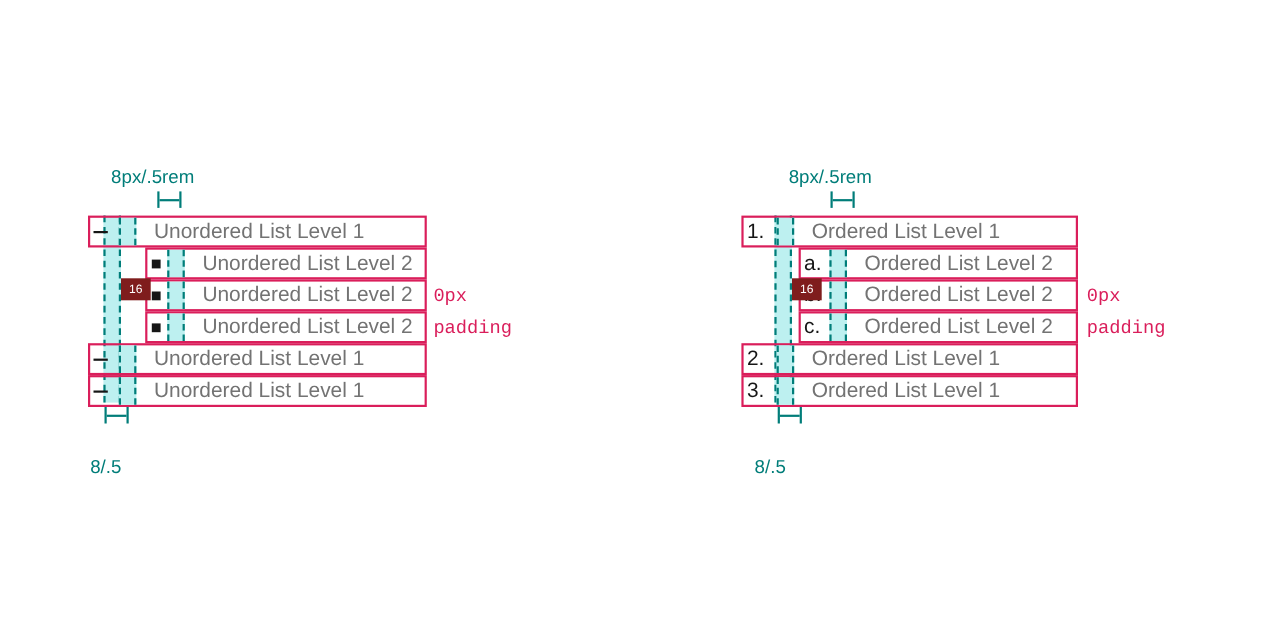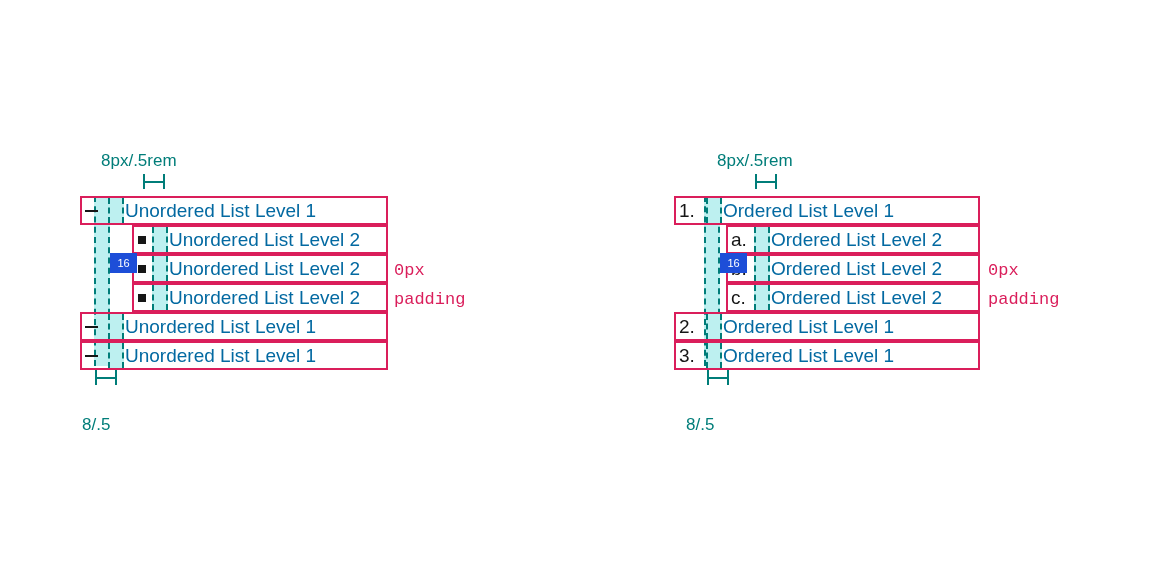--- a/index.html
+++ b/index.html
@@ -119,43 +119,43 @@
     align-self: stretch;
     background: #bdf0f0;
     border-left: 2px dashed #007d79;
     border-right: 2px dashed #007d79;
     box-sizing: border-box;
   }
 
   .row-text {
     font-size: 19px;
     line-height: 1;
-    color: #0369a1;
+    color: #737373;
     white-space: nowrap;
-    padding: 0 5px 0 1px;
+    padding: 0 5px 0 16px;
     display: flex;
     align-items: center;
   }
 
   
   .guide-column {
     position: absolute;
     top: 0;
     width: 16px;
     background: #bdf0f0;
     border-left: 2px dashed #007d79;
     border-right: 2px dashed #007d79;
     box-sizing: border-box;
     z-index: 0;
   }
 
   
   .size-chip {
     position: absolute;
-    background: #1d4ed8;
+    background: #7f1d1d;
     color: #ffffff;
     font-size: 11px;
     line-height: 20px;
     height: 20px;
     width: 27px;
     text-align: center;
     font-family: "Liberation Sans", sans-serif;
     z-index: 3;
   }
 

